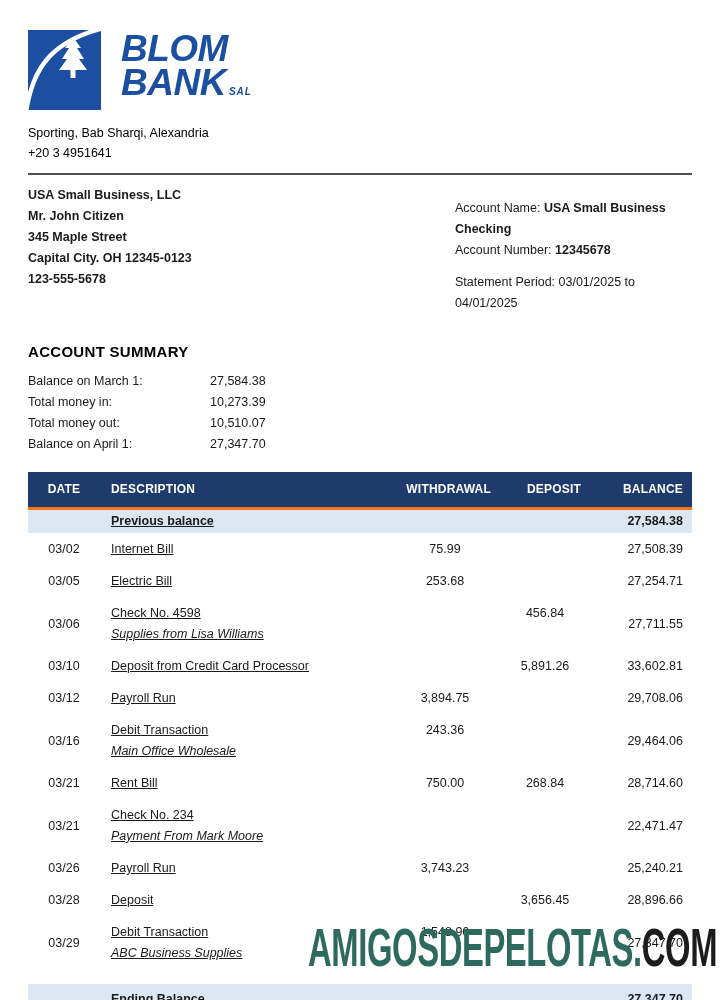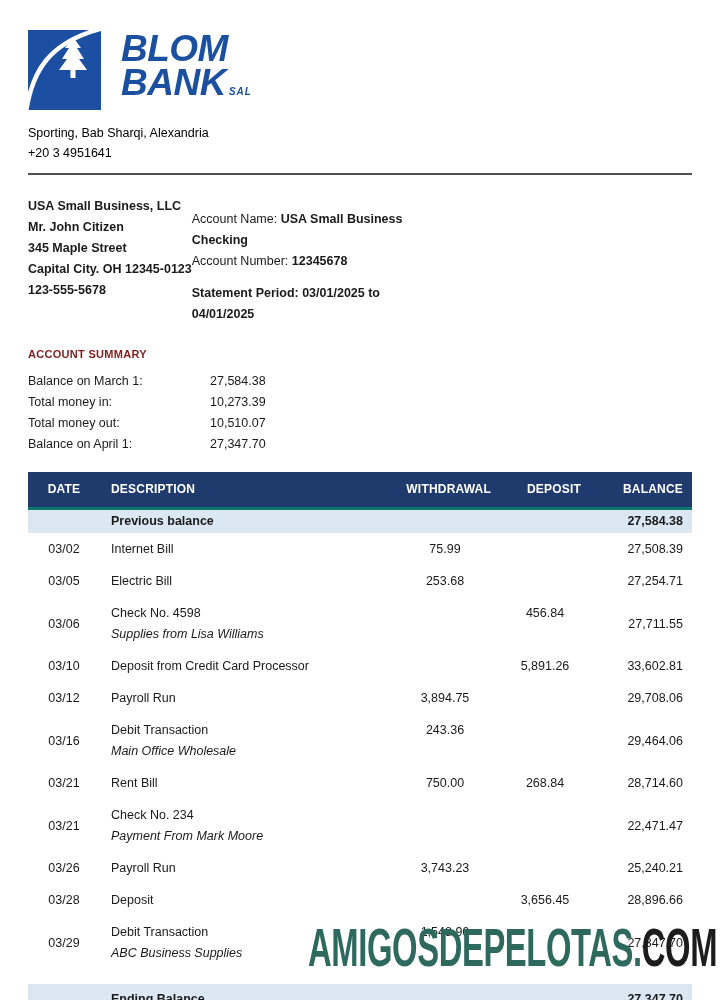--- a/index.html
+++ b/index.html
@@ -23,57 +23,57 @@
     font-size: 37px; font-weight: 700; font-style: italic;
     color: #1b4fa0; line-height: 34px; letter-spacing: -0.5px; padding-top: 2px;
   }
   .sal { font-size: 10px; letter-spacing: 1px; margin-left: 3px; font-weight: 700; }
 
   .bank-address { margin-top: 13px; font-size: 12.5px; line-height: 20px; color: #000000; }
 
   .divider { border: none; border-top: 2px solid #505050; margin-top: 10px; }
 
   
-  .info-row { display: flex; margin-top: 21px; }
+  .info-row { display: flex; justify-content: space-between; margin-top: 10px; }
   .customer { font-weight: 700; font-size: 12.5px; line-height: 21px; }
   .account-info { font-size: 12.5px; line-height: 21px; width: 237px; padding-top: 13px; }
   .account-info .val { font-weight: 700; }
-  .period-line { margin-top: 11px; font-weight: bold; }
-
-  
-  .summary-title { margin-top: 23px; font-size: 11px; font-weight: 700; letter-spacing: 0.3px; color:#7f1d1d; }
+  .period-line { margin-top: 11px; }
+
+  
+  .summary-title { margin-top: 29px; font-size: 15px; font-weight: 700; letter-spacing: 0.3px; color:#000000; }
   .summary { margin-top: 11px; font-size: 12.5px; line-height: 21px; }
   .summary-row { display: flex; }
   .summary-label { width: 182px; }
 
   
   table.txn { width: 664px; border-collapse: collapse; table-layout: fixed; margin-top: 17px; font-size: 12.5px; }
   col.w-date { width: 72px; }
   col.w-desc { width: 290px; }
   col.w-wd   { width: 110px; }
   col.w-dep  { width: 90px; }
   col.w-bal  { width: 102px; }
 
   thead th {
     background: #1f3b6e; color: #ffffff; font-weight: 700; font-size: 12px;
-    height: 36px; border-bottom: 3px solid #0f766e; letter-spacing: 0.2px;
+    height: 36px; border-bottom: 3px solid #f97316; letter-spacing: 0.2px;
   }
   th.h-date { text-align: center; }
   th.h-desc { text-align: left; padding-left: 11px; }
   th.h-wd, th.h-dep, th.h-bal { text-align: right; padding-right: 9px; }
 
   tr.band td { background: #dbe8f4; font-weight: 700; }
   tr.prev td { height: 25px; }
   tr.ending td { height: 30px; }
   tr.gap td { height: 15px; background:#fff; }
 
   td { vertical-align: top; }
   tr.txn-row td { padding-top: 9px; padding-bottom: 9px; }
   td.c-date { text-align: center; vertical-align: middle; }
-  td.c-desc { padding-left: 11px; }
+  td.c-desc { padding-left: 11px; text-decoration: underline; }
   tr.band td.c-desc { vertical-align: middle; }
   td.c-wd, td.c-dep { text-align: center; }
   td.c-bal { text-align: right; padding-right: 9px; vertical-align: middle; }
   .note { font-style: italic; margin-top: 7px; }
   .note:empty { display: none; }
 
   
   .watermark {
     position: absolute; left: 308px; top: 917px; z-index: 5;
     font-size: 41px; font-weight: 700; letter-spacing: -0.5px;

